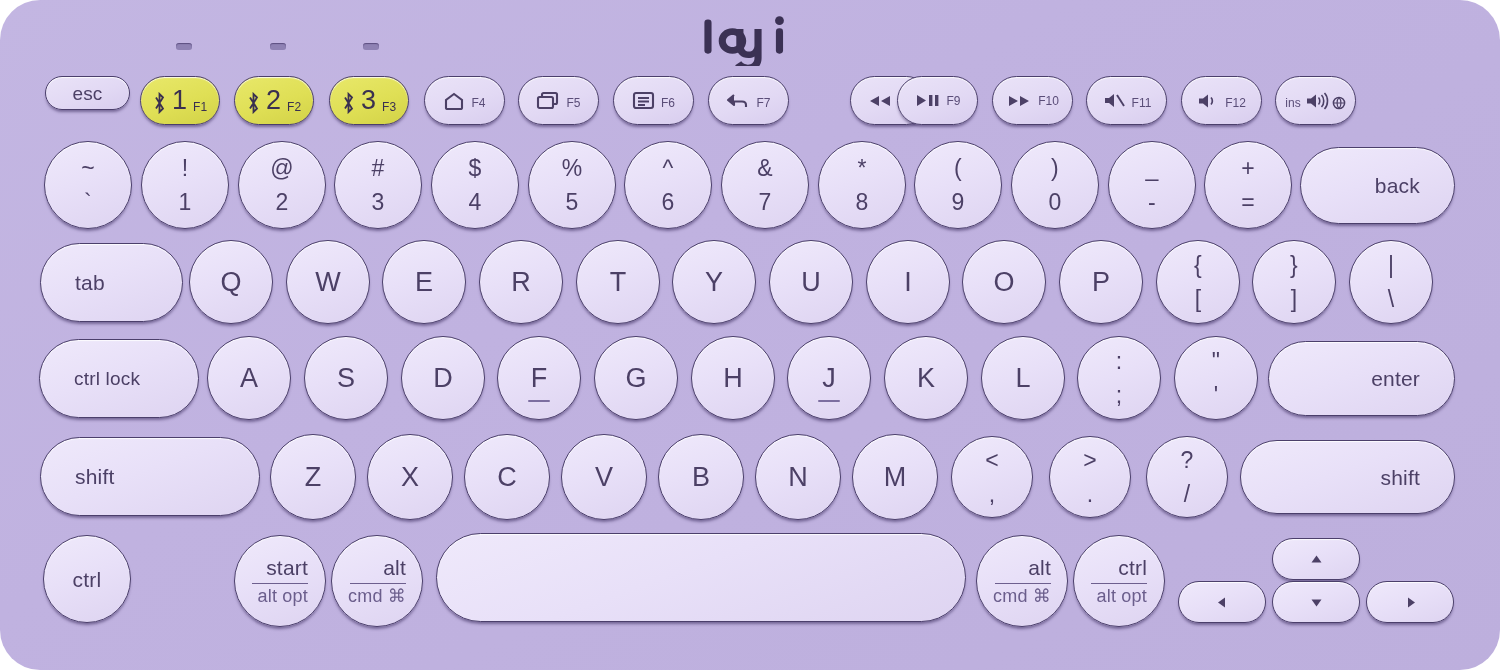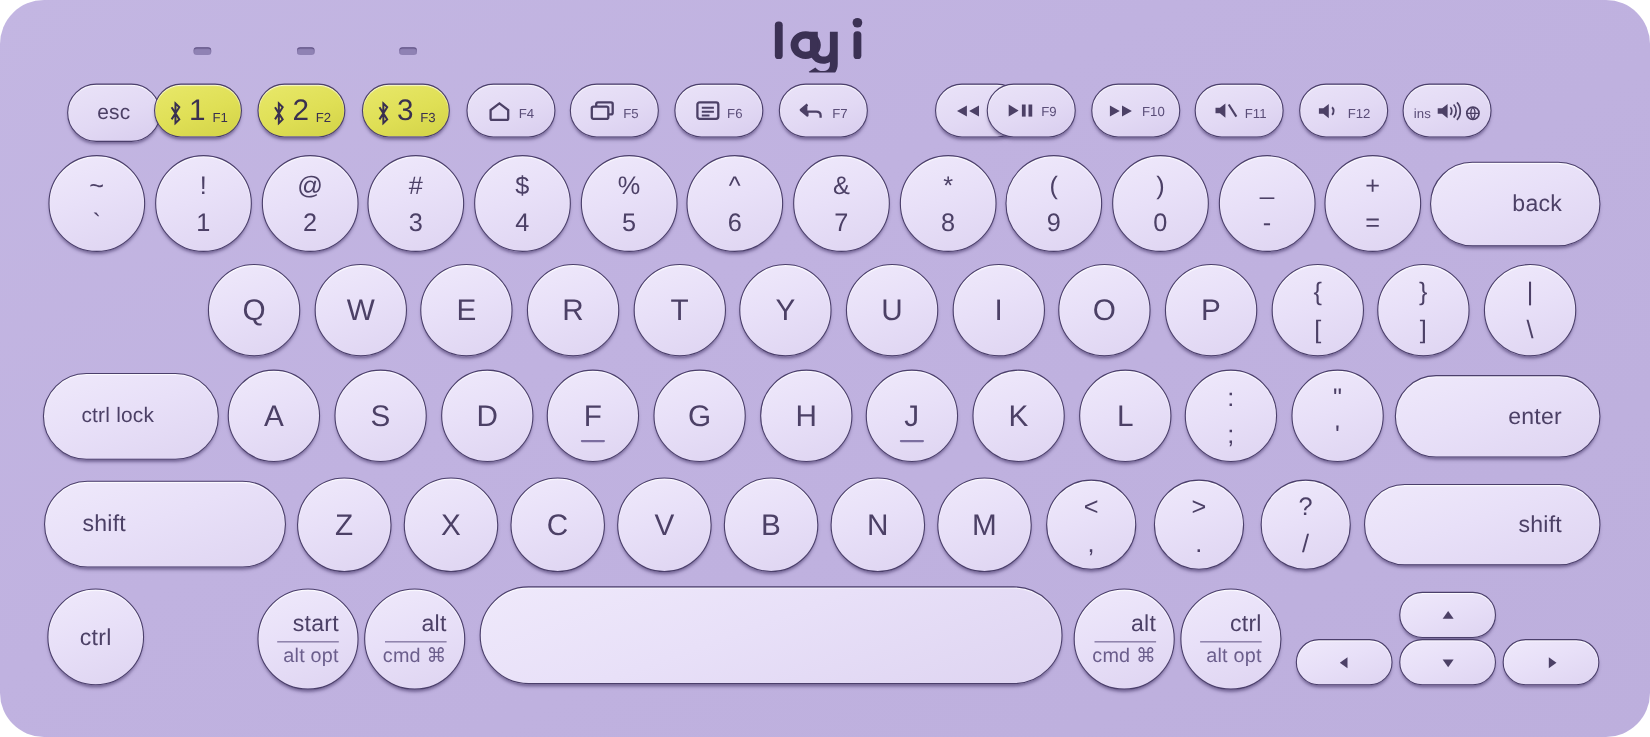--- a/index.html
+++ b/index.html
@@ -143,21 +143,21 @@
         <path d="M112 23H99.5v30.5c0 6.5-3.8 10.5-9.5 10.5s-9.5-4-9.5-10.5V23H68v31.5c0 13 9 21.5 21 21.5 4 0 8-1 11-3.3v3.8c0 7.6-5 11.8-12 11.8-5.2 0-9.3-2-12-6l-11 6.6c5 7.9 13 11.1 23 11.1 15 0 24-9 24-24V23z" opacity="0"></path>
       </g>
       <path d="M0 0h0z"></path>
       <g fill="#3b3154">
         <path d="M112 23H99v30c0 7-4 11-10 11s-10-4-10-11V23H66v31c0 13 9 22 22 22 4 0 8-1 11-3v4c0 7-5 11-12 11-5 0-9-2-12-6l-11 7c5 8 13 11 23 11 15 0 25-9 25-24V23z"></path>
       </g>
       <path d="M77 72c3 5 8 9 14 9s11-4 14-9" stroke="#3b3154" stroke-width="0" fill="none"></path>
     </svg>
   </div>
 
-  <div class="key pill fnrow" style="left:61px;  top:76px; width:85px;  height:53px;">
+  <div class="key pill fnrow" style="left:45px;  top:76px; width:85px;  height:34px;">
     <span class="lbl lbl-word-s">esc</span>
   </div>
 
   <div class="key pill bt" style="left:140px; top:76px; width:80px; height:49px;">
     <div class="fn-inner">
       <span class="glyph">
         <svg width="13" height="22" viewBox="0 0 13 22">
             <path d="M3 5.5 10 16.5 6.5 20V2l3.5 3.5L3 16.5" class="st" style="stroke:#3a3050;stroke-width:1.8"></path>
           </svg>
       </span>
@@ -364,20 +364,23 @@
     <span class="lbl lbl-bot">-</span>
   </div>
   <div class="key round" style="left:1204px; top:141px; width:88px; height:88px;">
     <span class="lbl lbl-top">+</span>
     <span class="lbl lbl-bot">=</span>
   </div>
   <div class="key pill txt-right" style="left:1300px; top:147px; width:155px; height:77px;">
     <span class="lbl lbl-word">back</span>
   </div>
 
+  <div class="key pill txt-left" style="left:40px; top:243px; width:143px; height:79px;">
+    <span class="lbl lbl-word">tab</span>
+  </div>
   <div class="key round" style="left:189px; top:240px; width:84px; height:84px;">
     <span class="lbl lbl-big">Q</span>
   </div>
   <div class="key round" style="left:286px; top:240px; width:84px; height:84px;">
     <span class="lbl lbl-big">W</span>
   </div>
   <div class="key round" style="left:382px; top:240px; width:84px; height:84px;">
     <span class="lbl lbl-big">E</span>
   </div>
   <div class="key round" style="left:479px; top:240px; width:84px; height:84px;">

